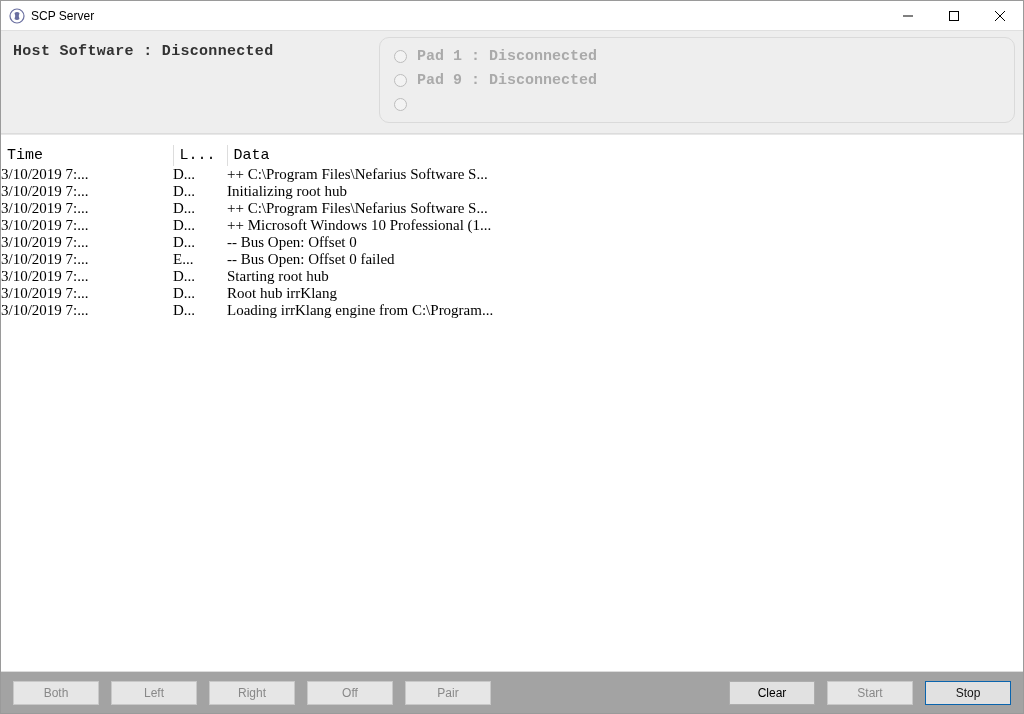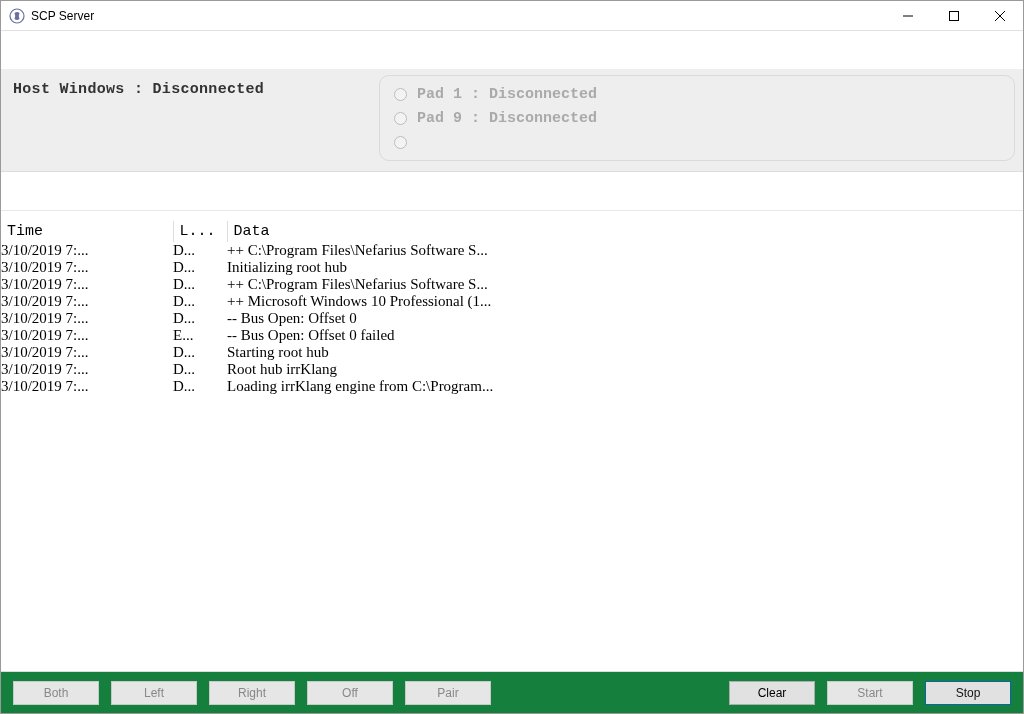--- a/index.html
+++ b/index.html
@@ -11,21 +11,20 @@
     background: #fff;
     overflow:hidden;
   }
   .window {
     width:1024px;
     height:714px;
     border:1px solid #9a9a9a;
     background:#fff;
     display:flex;
     flex-direction:column;
-    gap:38px;
   }
   .titlebar {
     height:30px;
     display:flex;
     align-items:center;
     background:#fff;
     border-bottom:1px solid #e0e0e0;
     font-family: "Segoe UI", Tahoma, sans-serif;
     font-size:12px;
   }
@@ -107,21 +106,21 @@
     white-space:nowrap;
     vertical-align:top;
     font-family:Liberation Serif, serif;
   }
   .col-time { width:172px; }
   .col-level { width:54px; }
   .col-data { }
 
   .button-bar {
     border-top:1px solid #dcdcdc;
-    background:#15803d;
+    background:#a3a3a3;
     height:42px;
     display:flex;
     align-items:center;
     padding:0 12px;
   }
   .button-bar .left-buttons { display:flex; gap:12px; }
   .button-bar .spacer { flex:1 1 auto; }
   .button-bar .right-buttons { display:flex; gap:12px;justify-content:flex-end; }
   .btn {
     width:86px;
@@ -172,21 +171,21 @@
     <span class="winbtn">
       <svg width="10" height="10">
         <line x1="0" y1="0" x2="10" y2="10" stroke="#000" stroke-width="1"></line>
         <line x1="10" y1="0" x2="0" y2="10" stroke="#000" stroke-width="1"></line>
       </svg>
     </span>
   </div>
 
   <div class="status-area">
     <div class="host-box">
-      <span class="host-label">Host Windows :</span>
+      <span class="host-label">Host Software :</span>
       <span>Disconnected</span>
     </div>
     <div class="pad-box">
       <div class="pad-row">
         <span class="radio"></span>
         <span>Pad 1 : Disconnected</span>
       </div>
       <div class="pad-row">
         <span class="radio"></span>
         <span>Pad 9 : Disconnected</span>

